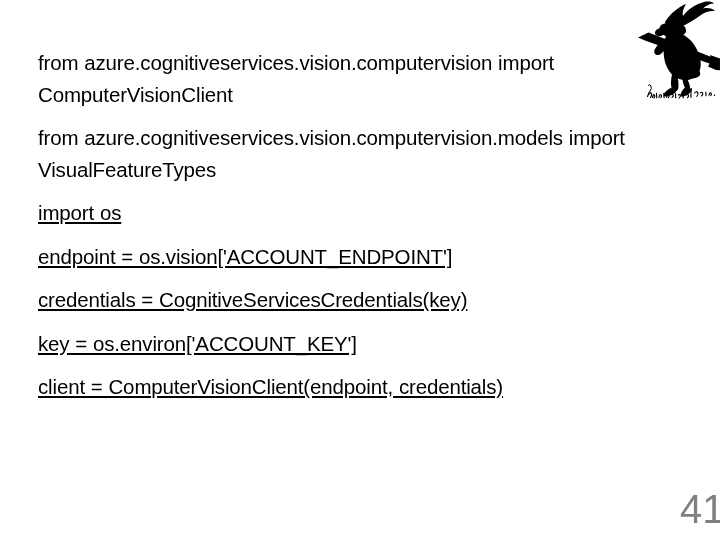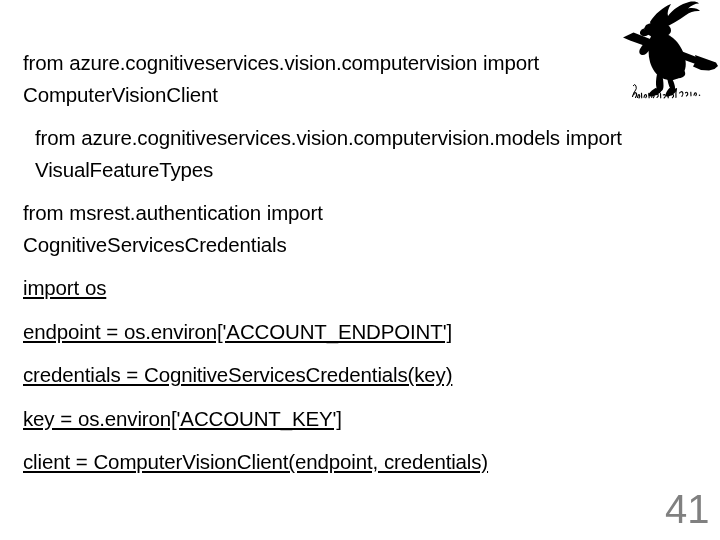--- a/index.html
+++ b/index.html
@@ -11,21 +11,21 @@
     width: 720px;
     height: 540px;
     background: #ffffff;
     font-family: "Liberation Sans", sans-serif;
     overflow: hidden;
     position: relative;
   }
 
   #slide {
     position: absolute;
-    left: 1px;
+    left: 16px;
     top: 0;
     width: 668px;
     height: 540px;
     background: #ffffff;
   }
 
   
   #body-text {
     position: absolute;
     left: 22px;
@@ -47,21 +47,20 @@
   .code-block:last-child {
     margin-bottom: 12px;
   }
 
   
   .code-block.wrap-logo {
     width: 600px;
   }
   .code-block.wrap-wide {
     width: 625px;
-    margin-left: 12px;
   }
   .code-block.nowrap {
     white-space: nowrap;
     text-decoration: underline;
   }
 
   
   #logo {
     position: absolute;
     left: 618px;
@@ -157,25 +156,24 @@
       </g>
     </svg>
   </div>
 
   <div id="body-text">
 
     <p class="code-block wrap-logo">from azure.cognitiveservices.vision.computervision import ComputerVisionClient</p>
 
     <p class="code-block wrap-wide">from azure.cognitiveservices.vision.computervision.models import VisualFeatureTypes</p>
 
-    <p class="code-block" style="width:420px;">from msrest.authentication import CognitiveServicesCredentials</p>
 
     <p class="code-block nowrap">import os</p>
 
-    <p class="code-block nowrap">endpoint = os.environ['ACCOUNT_ENDPOINT']</p>
+    <p class="code-block nowrap">endpoint = os.vision['ACCOUNT_ENDPOINT']</p>
 
     <p class="code-block nowrap">credentials = CognitiveServicesCredentials(key)</p>
 
     <p class="code-block nowrap">key = os.environ['ACCOUNT_KEY']</p>
 
     <p class="code-block nowrap">client = ComputerVisionClient(endpoint, credentials)</p>
 
   </div>
 
   <div id="page-number">41</div>

